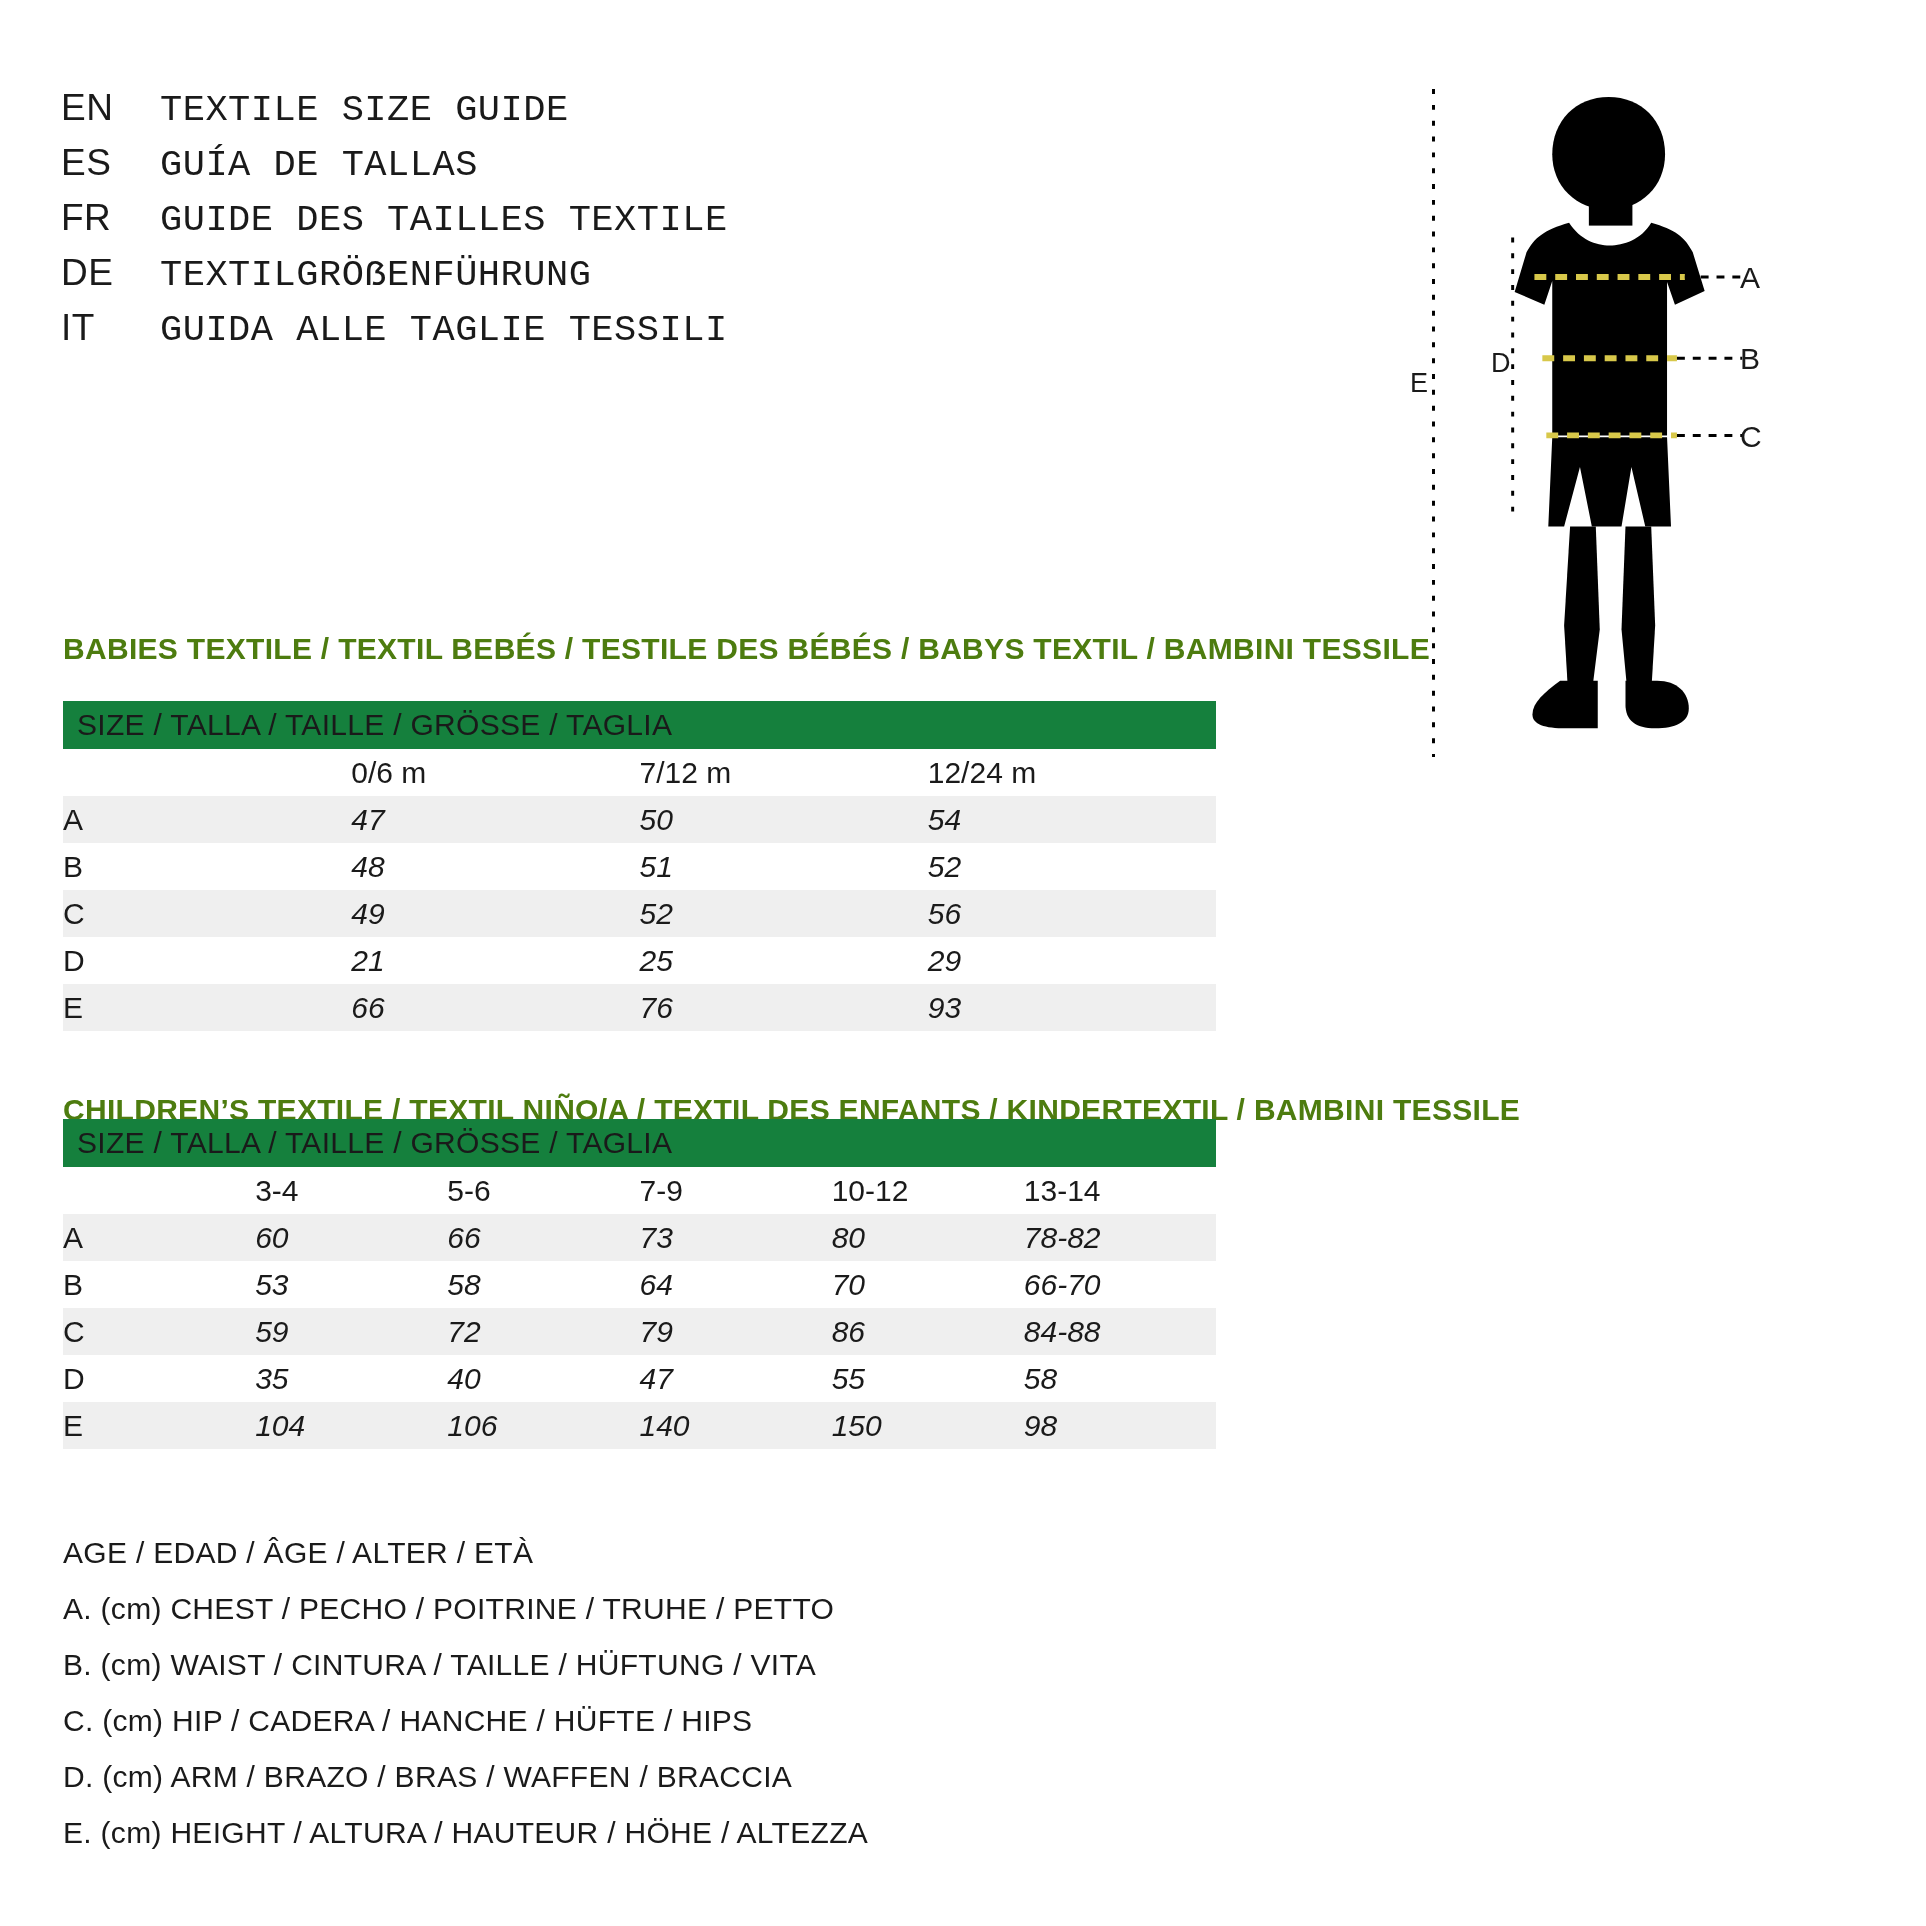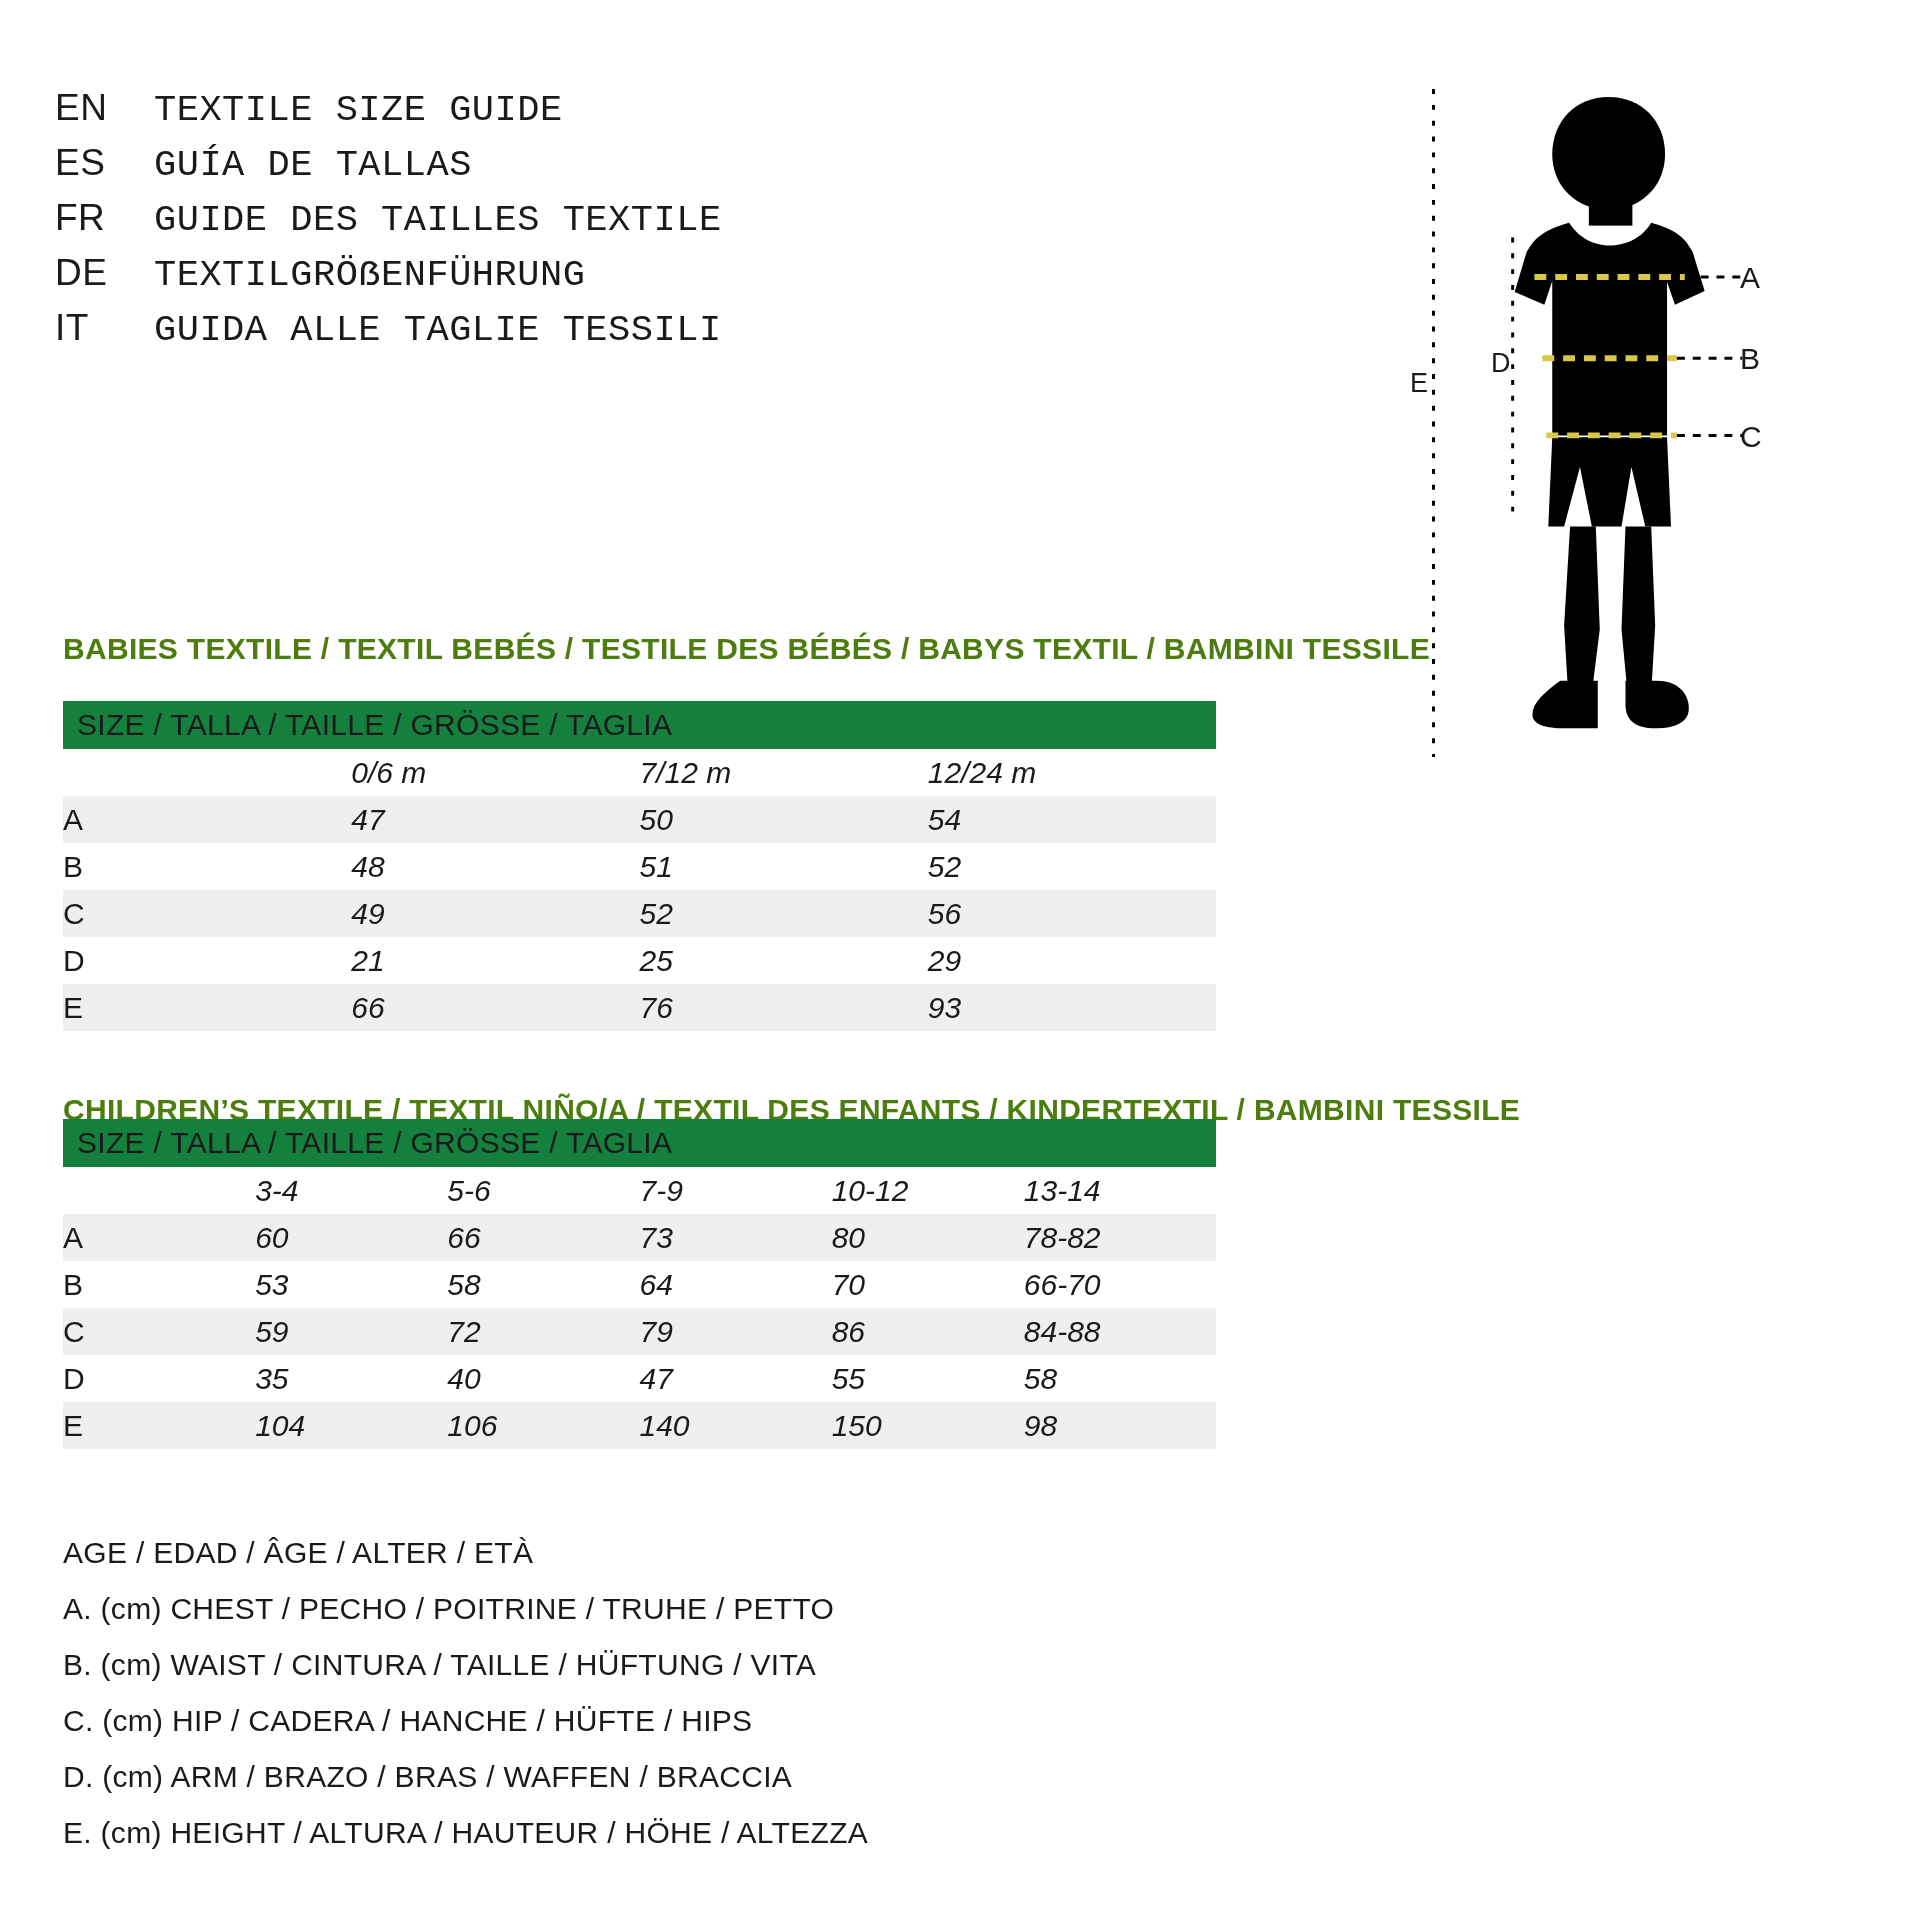--- a/index.html
+++ b/index.html
@@ -19,21 +19,21 @@
     position: relative;
     width: 1927px;
     height: 1927px;
     box-sizing: border-box;
     padding: 0;
   }
 
   
   .lang-block {
     position: absolute;
-    left: 55px;
+    left: 61px;
     top: 87px;
     width: 1089px;
   }
   .lang-row {
     display: flex;
     align-items: baseline;
     height: 55px;
   }
   .lang-code {
     width: 99px;
@@ -106,21 +106,21 @@
   #children-table { left: 63px; top: 1119px; width: 1153px; }
 
   #babies-table .c0 { width: 99px; }
   #babies-table .c1, #babies-table .c2, #babies-table .c3 { width: 208px; }
 
   #children-table .c0 { width: 99px; }
   #children-table .c1, #children-table .c2, #children-table .c3,
   #children-table .c4, #children-table .c5 { width: 205px; }
 
   .val { padding-left: 8px; font-style: italic; }
-  .subhdr { padding-left: 8px; font-style: italic; }
+  .subhdr { padding-left: 8px; }
 
   
   .legend {
     position: absolute;
     left: 63px;
     top: 1525px;
     width: 1287px;
   }
   .legend-row {
     font-size: 30px;

